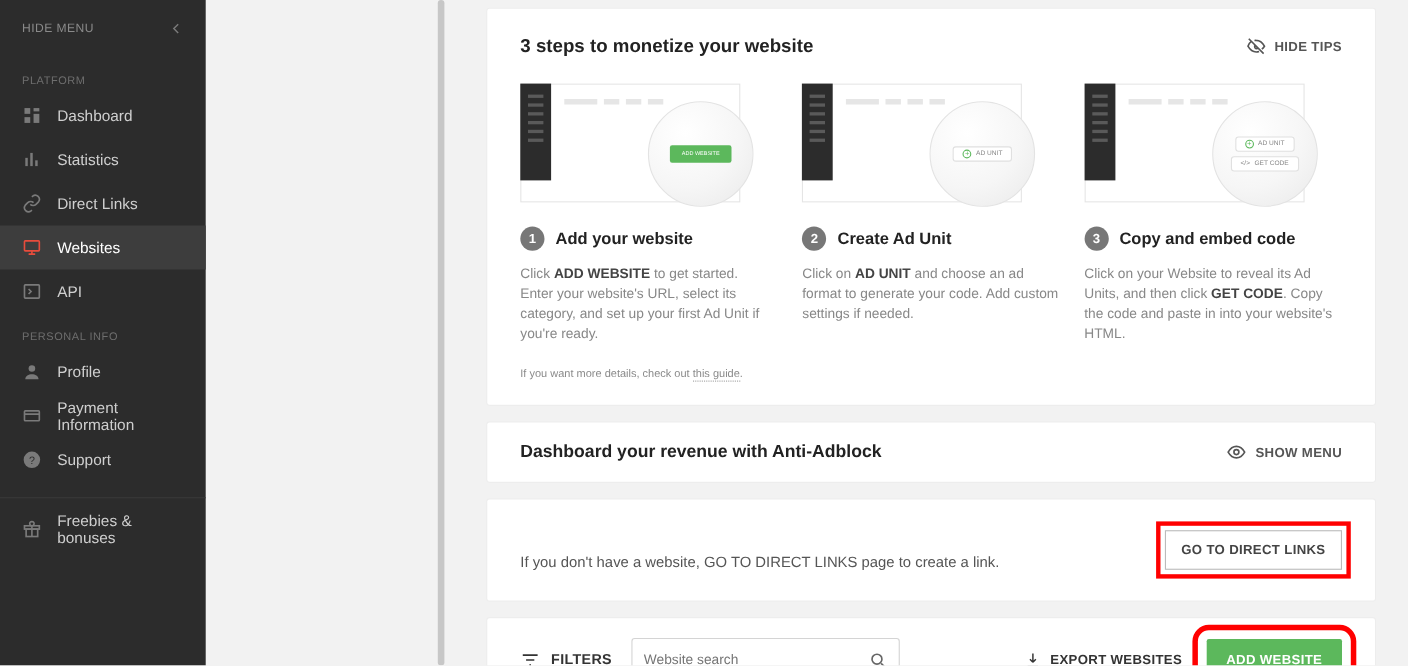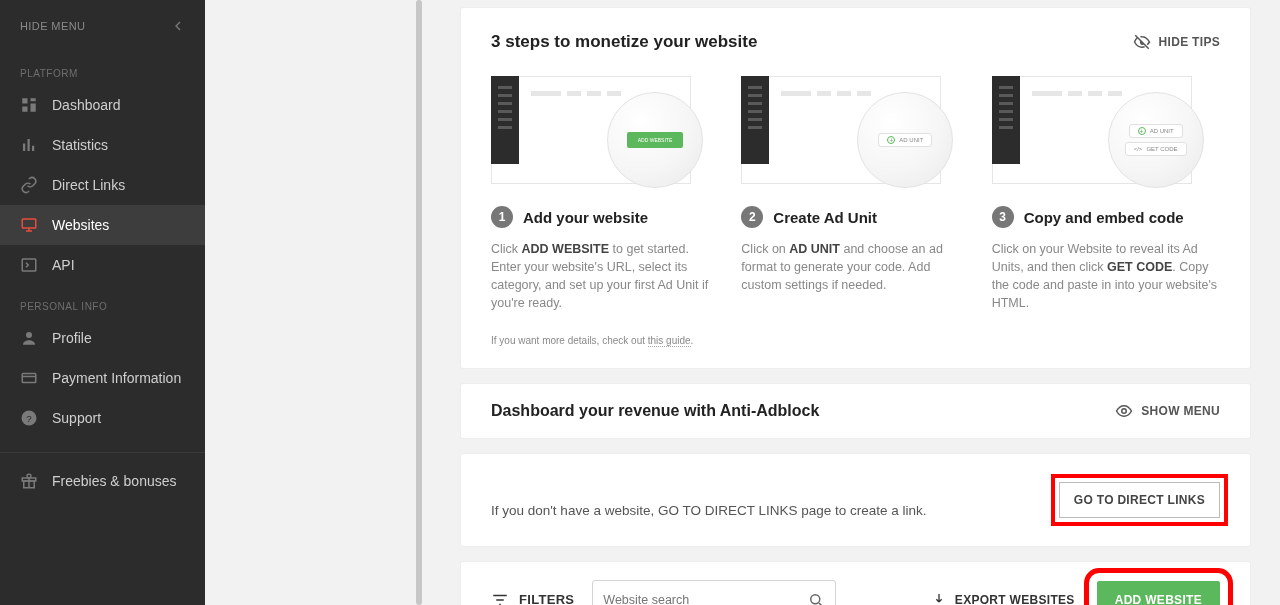--- a/index.html
+++ b/index.html
@@ -1,19 +1,19 @@
 <!DOCTYPE html>
 <html><head>
 <meta charset="utf-8">
 <style>
   * { box-sizing: border-box; margin: 0; padding: 0; }
   body { font-family: Arial, Helvetica, sans-serif; background: #f2f2f2; color: #333; width: 1280px; height: 605px; overflow: hidden; }
   .app { display: flex; height: 605px; }
   
-  .sidebar { width: 205px; background: #2c2c2c; color: #a6a6a6; display: flex; flex-direction: column; font-size: 13px; }
+  .sidebar { width: 187px; background: #2c2c2c; color: #a6a6a6; display: flex; flex-direction: column; font-size: 13px; }
   .sidebar .row { display: flex; align-items: center; height: 40px; padding: 0 18px 0 20px; cursor: pointer; }
   .sidebar .hide-menu { height: 52px; font-size: 11px; letter-spacing: .4px; justify-content: space-between; color: #8a8a8a; }
   .sidebar .section-label { font-size: 10px; letter-spacing: .5px; color: #6e6e6e; padding: 16px 20px 6px; }
   .sidebar .nav-item { gap: 14px; color: #cfcfcf; font-size: 14px; }
   .sidebar .nav-item.active { background: #3d3d3d; color: #fff; border-radius: 0; }
   .sidebar .nav-item.active .icon { color: #e74c3c; }
   .sidebar .divider { height: 1px; background: #3a3a3a; margin: 14px 0 8px; }
   .sidebar .icon { width: 18px; display: inline-flex; align-items: center; justify-content: center; color: #7a7a7a; }
   .sidebar .icon svg { width: 18px; height: 18px; }
   .sidebar .arrow-back svg { width: 16px; height: 16px; }

